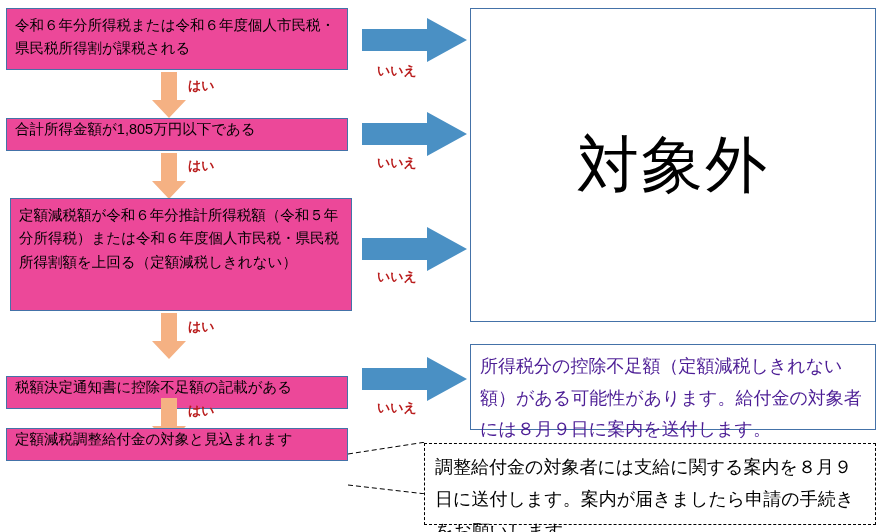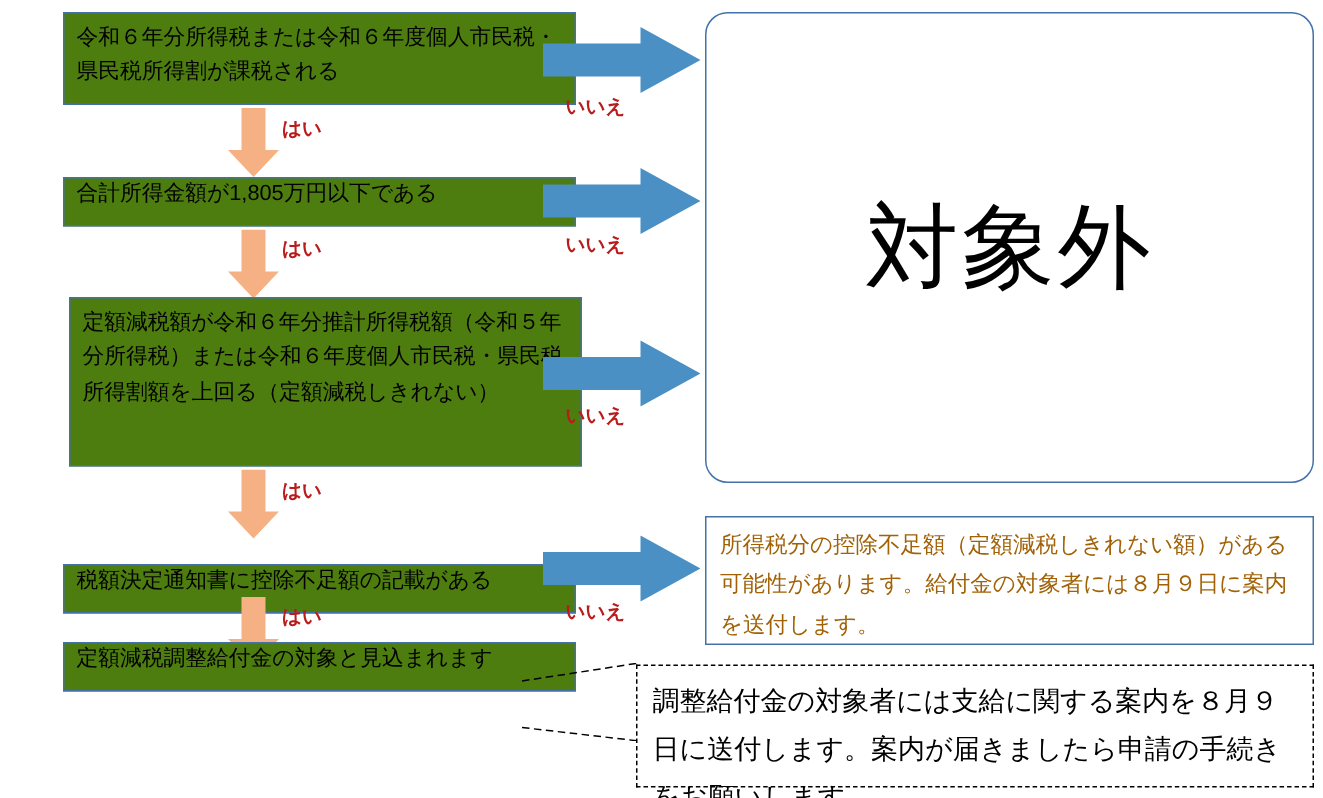--- a/index.html
+++ b/index.html
@@ -14,27 +14,26 @@
     position: relative;
     width: 882px;
     height: 532px;
     background: #ffffff;
     overflow: hidden;
   }
   .box {
     position: absolute;
     box-sizing: border-box;
     border: 1px solid #4472a8;
-    background: #4d7c0f;
+    background: #ec4899;
     color: #000000;
     font-size: 14.5px;
     line-height: 1.62;
     padding: 5px 7px 15px 8px;
     white-space: pre-wrap;
-    margin-left: 36px;
   }
   .box.centered {
     display: flex;
     align-items: center;
   }
   .bigbox {
     position: absolute;
     box-sizing: border-box;
     border: 1px solid #4472a8;
     background: #ffffff;
@@ -46,22 +45,22 @@
     font-size: 62px;
     letter-spacing: 2px;
     color: #000000;
     font-family: "Liberation Serif", serif;
   }
   .notebox {
     position: absolute;
     box-sizing: border-box;
     border: 1px solid #4472a8;
     background: #ffffff;
-    color: #a16207;
-    font-size: 15px;
+    color: #4c1d95;
+    font-size: 18px;
     line-height: 1.75;
     padding: 6px 9px;
     white-space: pre-wrap;
   }
   .dashbox {
     position: absolute;
     box-sizing: border-box;
     border: 1px dashed #000000;
     background: #ffffff;
     color: #000000;
@@ -155,21 +154,21 @@
 
   <div class="arrow-down" style="left:152px; top:398px; width:34px; height:46px;">
     <svg width="34" height="46" viewBox="0 0 34 46" xmlns="http://www.w3.org/2000/svg">
       <polygon points="9,0 25,0 25,28 34,28 17,46 0,28 9,28" fill="#f5b183"></polygon>
     </svg>
   </div>
   <div class="label" style="left:188px; top:402px;">はい</div>
 
   <div class="box centered" style="left:6px; top:428px; width:342px; height:33px;">定額減税調整給付金の対象と見込まれます</div>
 
-  <div class="bigbox" style="left:470px; top:8px; width:406px; height:314px;border-radius:15px;">
+  <div class="bigbox" style="left:470px; top:8px; width:406px; height:314px;">
     <span>対象外</span>
   </div>
 
   <div class="notebox" style="left:470px; top:344px; width:406px; height:86px;">所得税分の控除不足額（定額減税しきれない額）がある可能性があります。給付金の対象者には８月９日に案内を送付します。</div>
 
   <div class="dash-connector" style="left:348px; top:442px; width:78px; height:52px;">
     <svg width="78" height="52" viewBox="0 0 78 52" xmlns="http://www.w3.org/2000/svg">
       <polyline points="0,12 78,0" fill="none" stroke="#000000" stroke-width="1" stroke-dasharray="5,3"></polyline>
       <polyline points="0,43 78,52" fill="none" stroke="#000000" stroke-width="1" stroke-dasharray="5,3"></polyline>
     </svg>

